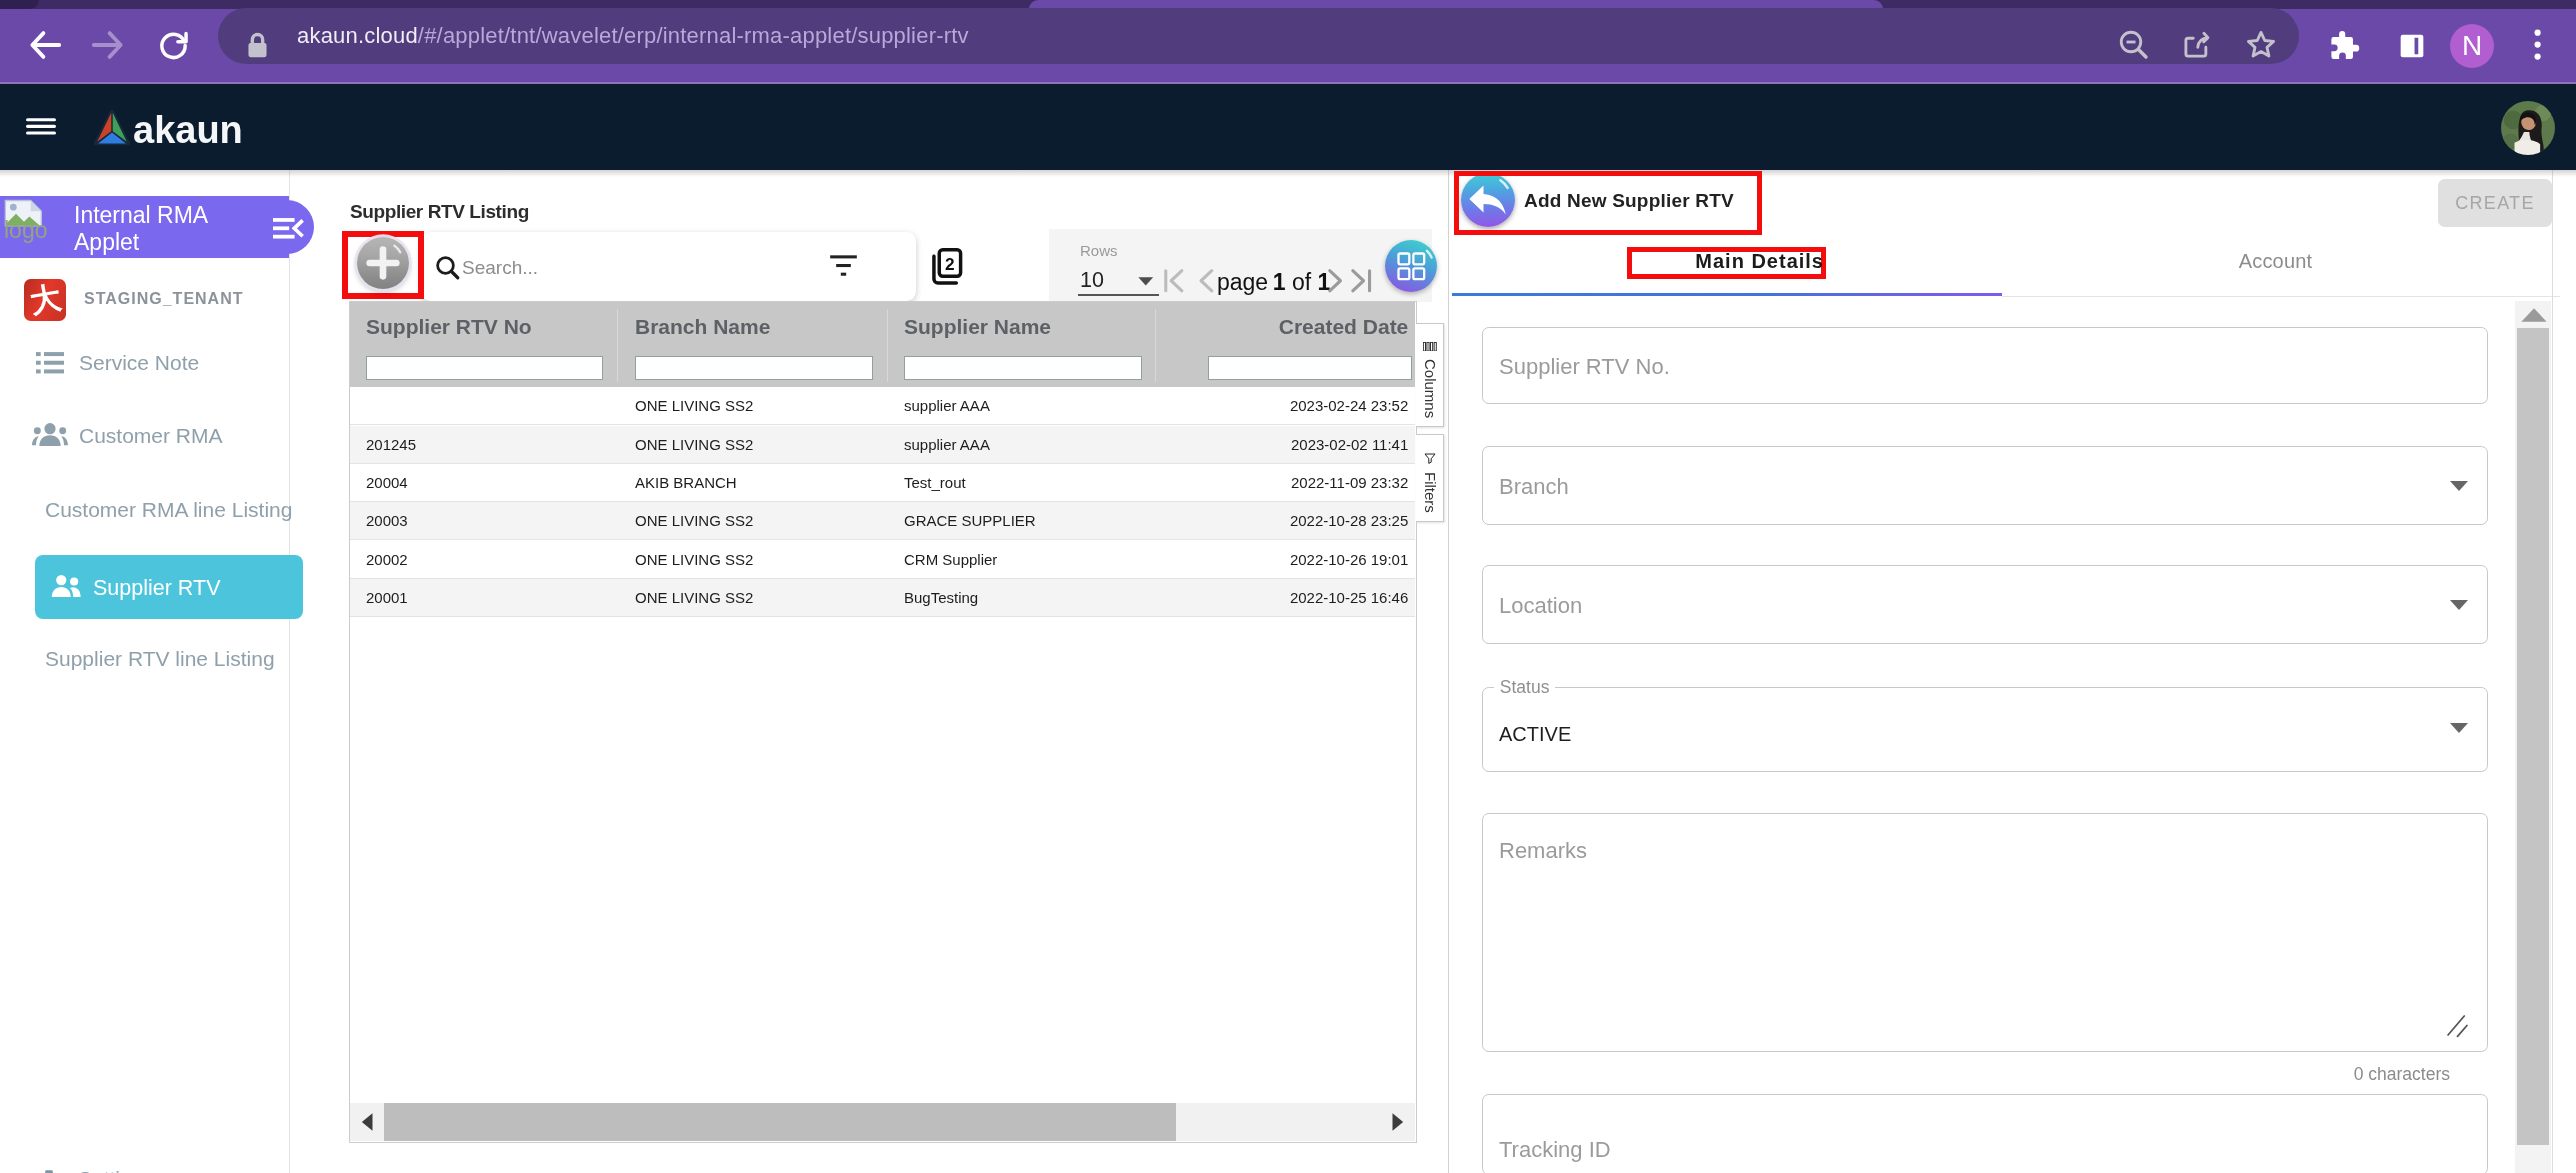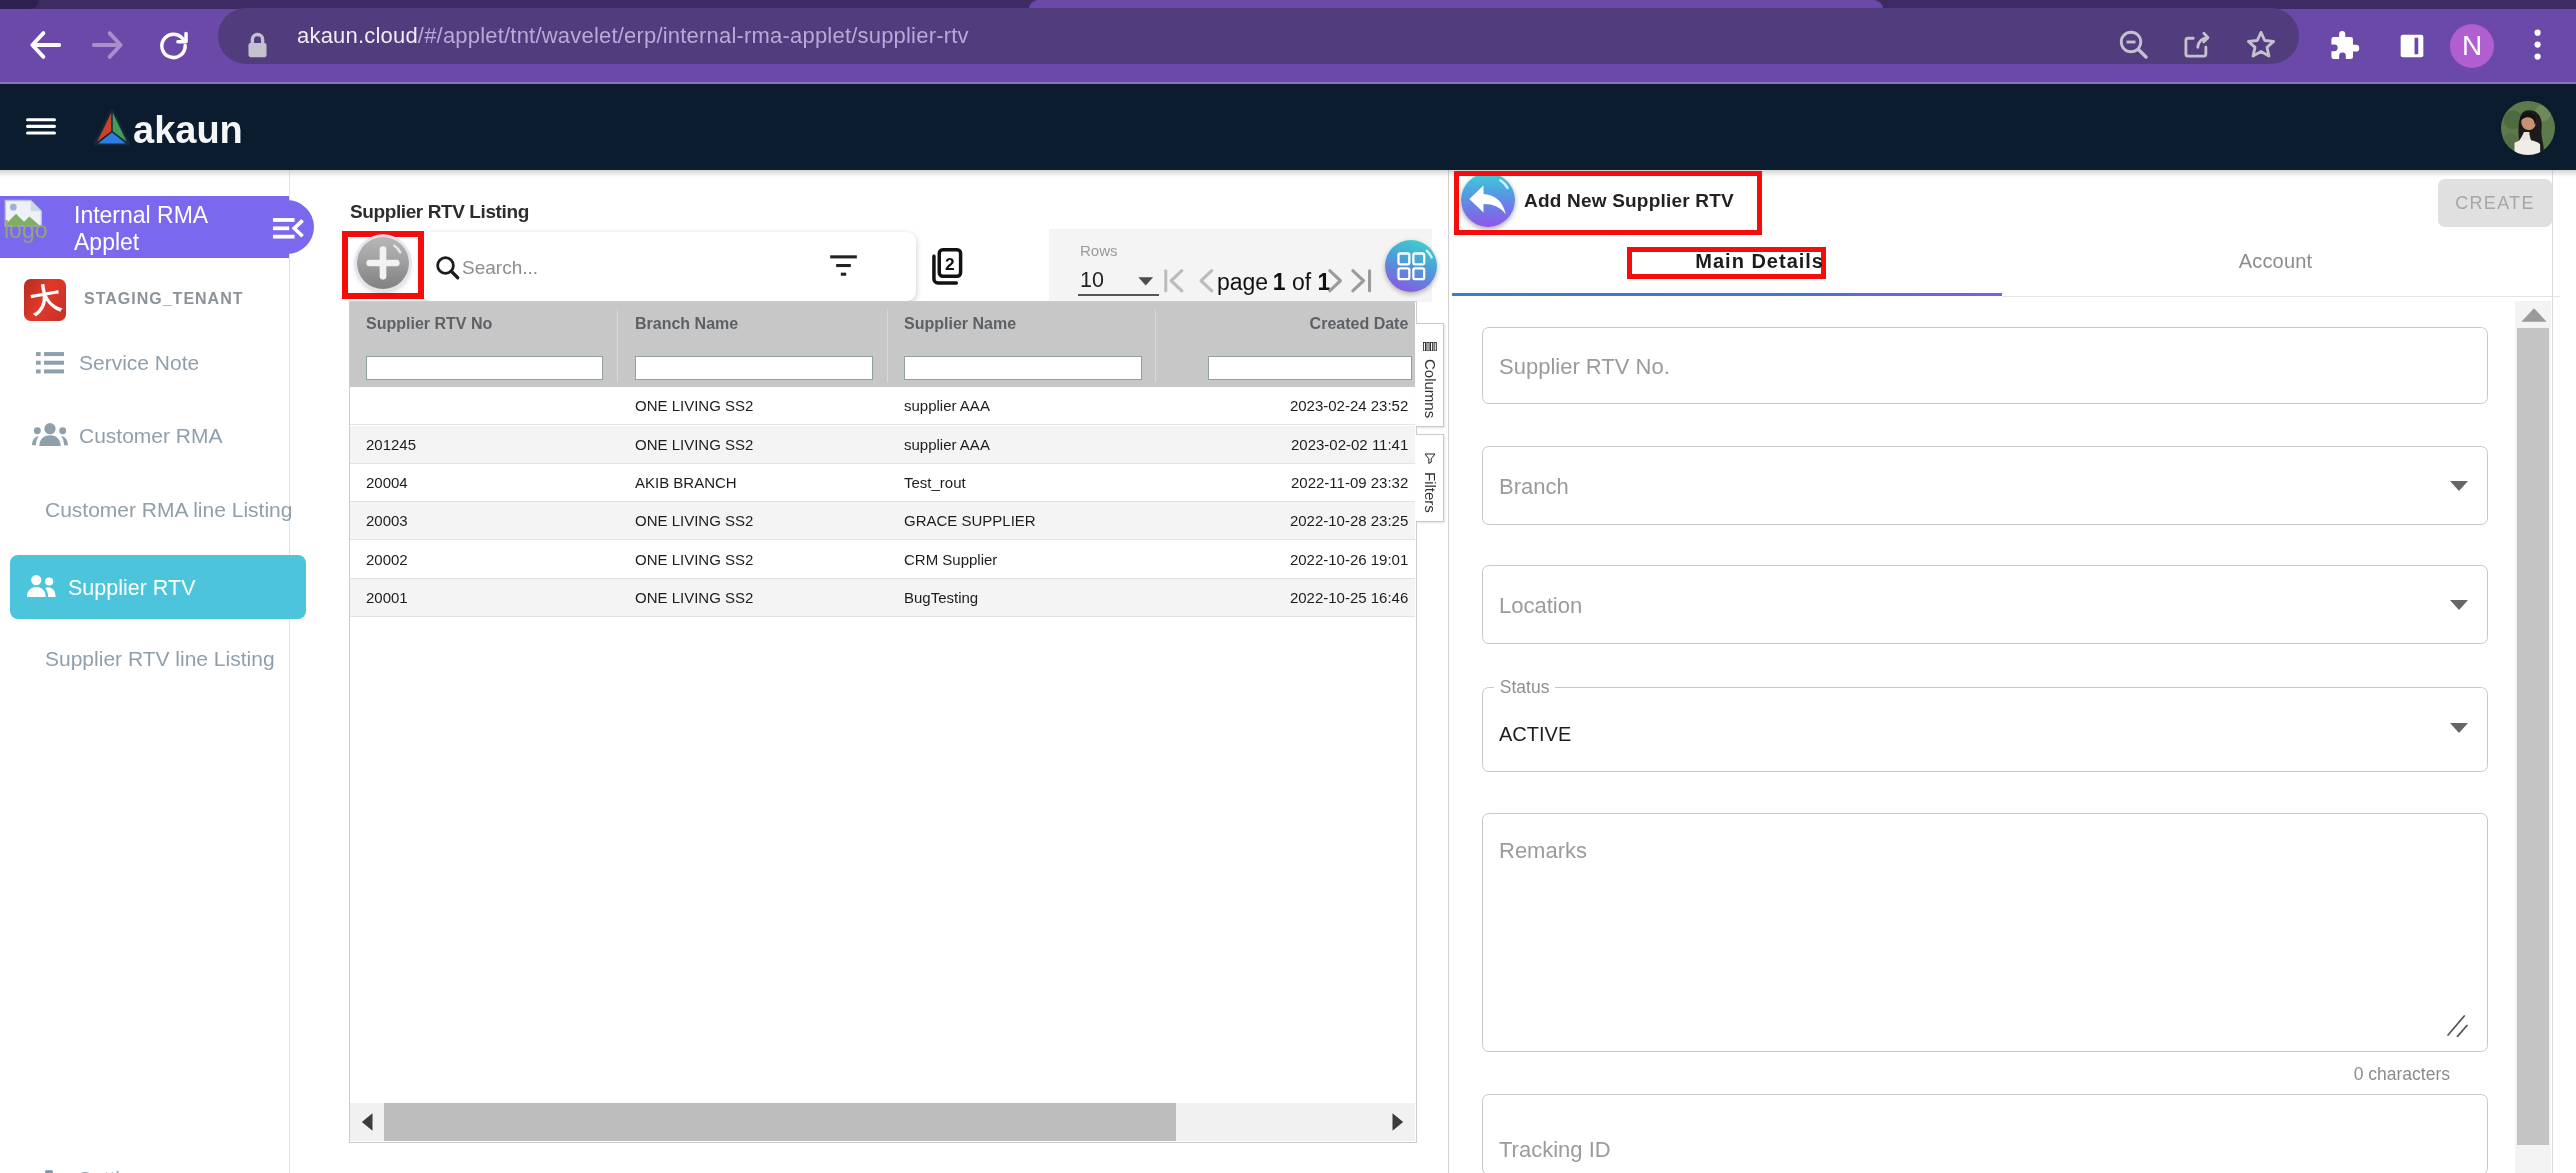--- a/index.html
+++ b/index.html
@@ -19,40 +19,40 @@
 #navbar { position:absolute; left:0; top:84px; width:2576px; height:86px; background:#0a1c2e; }
 #navshadow { position:absolute; left:0; top:170px; width:2576px; height:7.4px; background:linear-gradient(rgba(140,140,140,.38),rgba(255,255,255,0)); z-index:5; pointer-events:none;}
 #brand { position:absolute; left:133px; top:111px; font-size:38px; line-height:1.05; font-weight:bold; color:#f4f6f8; letter-spacing:0px;}
 #avatar { position:absolute; left:2501px; top:101px; width:54px; height:54px; border-radius:50%; overflow:hidden; }
 
 #sidebar { position:absolute; left:0; top:170px; width:290px; height:1003px; background:#fff; border-right:1.3px solid #e4e4e4; }
 .sideitem { position:absolute; color:#8fa0ab; font-size:21px; white-space:nowrap; }
 #banner { position:absolute; left:0; top:196px; width:289px; height:62px; background:#7a68ee; z-index:3; }
 #bannercirc { position:absolute; left:260px; top:200px; width:54px; height:54px; border-radius:50%; background:#7a68ee; z-index:2;}
 #bannertxt { position:absolute; left:74px; top:202px; width:195px; color:#fff; font-size:23px; line-height:27px; z-index:4;}
-#srtvbtn { position:absolute; left:10px; top:555px; width:296px; height:64px; background:#4cc5dc; border-radius:8px; }
+#srtvbtn { position:absolute; left:35px; top:555px; width:268px; height:64px; background:#4cc5dc; border-radius:8px; }
 #srtvbtn span { position:absolute; left:58px; top:21px; color:#fff; font-size:21.5px; }
 
 #title { position:absolute; left:350px; top:201px; font-size:19px; font-weight:bold; color:#2d2d2d; letter-spacing:-0.4px;}
 .redbox { position:absolute; border:5.4px solid #f30d0d; z-index:9; }
 #graystrip { position:absolute; left:1049px; top:229px; width:383px; height:73px; background:#f4f4f4; }
 #searchcard { position:absolute; left:421px; top:232px; width:495px; height:69px; background:#fff; border-radius:9.4px; box-shadow:0 2px 6.7px rgba(0,0,0,.22); }
 #plusbtn { position:absolute; left:357px; top:237px; width:52px; height:52px; border-radius:50%;
   background:linear-gradient(180deg,#b6b6b6 0%,#a7a7a7 35%,#8e8e8e 75%,#828282 100%); box-shadow:0 0 0 2.7px rgba(232,226,240,.95), 0 2.7px 6px rgba(0,0,0,.28); z-index:10;}
 #searchph { position:absolute; left:462px; top:257px; font-size:19px; color:#8d8d8d; }
 #rowslbl { position:absolute; left:1080px; top:242px; font-size:15px; color:#9a9a9a;text-align:center; }
 #rowsval { position:absolute; left:1080px; top:268px; font-size:21.5px; color:#222; }
 #rowsline { position:absolute; left:1078px; top:294px; width:81px; height:2px; background:#555; }
 .pagtxt { position:absolute; top:1.3px; font-size:23px; color:#1b1b1b; font-weight:bold; }
 #gridbtn { position:absolute; left:1385px; top:240px; width:52px; height:52px; border-radius:50%;
   background:linear-gradient(200deg, #3ed3cc 5%, #4a9fd8 45%, #8d53e2 95%); box-shadow:0 2px 5.4px rgba(0,0,0,.3); z-index:8;}
 
 #tbl { position:absolute; left:349px; top:301px; width:1068px; height:842px; border:1.3px solid #c9cdd0; background:#fff;}
 #thead { position:absolute; left:0; top:0; width:1065px; height:85px; background:#c7c7c7; }
-.th { position:absolute; top:12.8px; font-size:16px; font-weight:bold; color:#5d6165; }
+.th { position:absolute; top:12.8px; font-size:21px; font-weight:bold; color:#5d6165; }
 .colsep { position:absolute; top:6.7px; width:1.3px; height:73px; background:#d8d8d8; }
 .cell { position:absolute; font-size:15px; color:#1d1d1d; white-space:nowrap; }
 .finput { position:absolute; top:54px; height:24px; background:#fff; border:1.3px solid #90a0a0; }
 .trow { position:absolute; left:0; width:1065px; height:38px; border-bottom:1.3px solid #e3e3e3; }
 .aRow { background:#f4f4f4; }
 
 .vtab { position:absolute; width:28px; background:#fff; border:1.3px solid #c6cacd; border-left:none; color:#444; box-shadow:0.7px 0.7px 2px rgba(0,0,0,.12); }
 .vtxt { position:absolute; left:6px; writing-mode:vertical-rl; font-size:15px; color:#333; }
 
 #hsb { position:absolute; left:350px; top:1103px; width:1065px; height:38px; background:#f1f1f1; }

